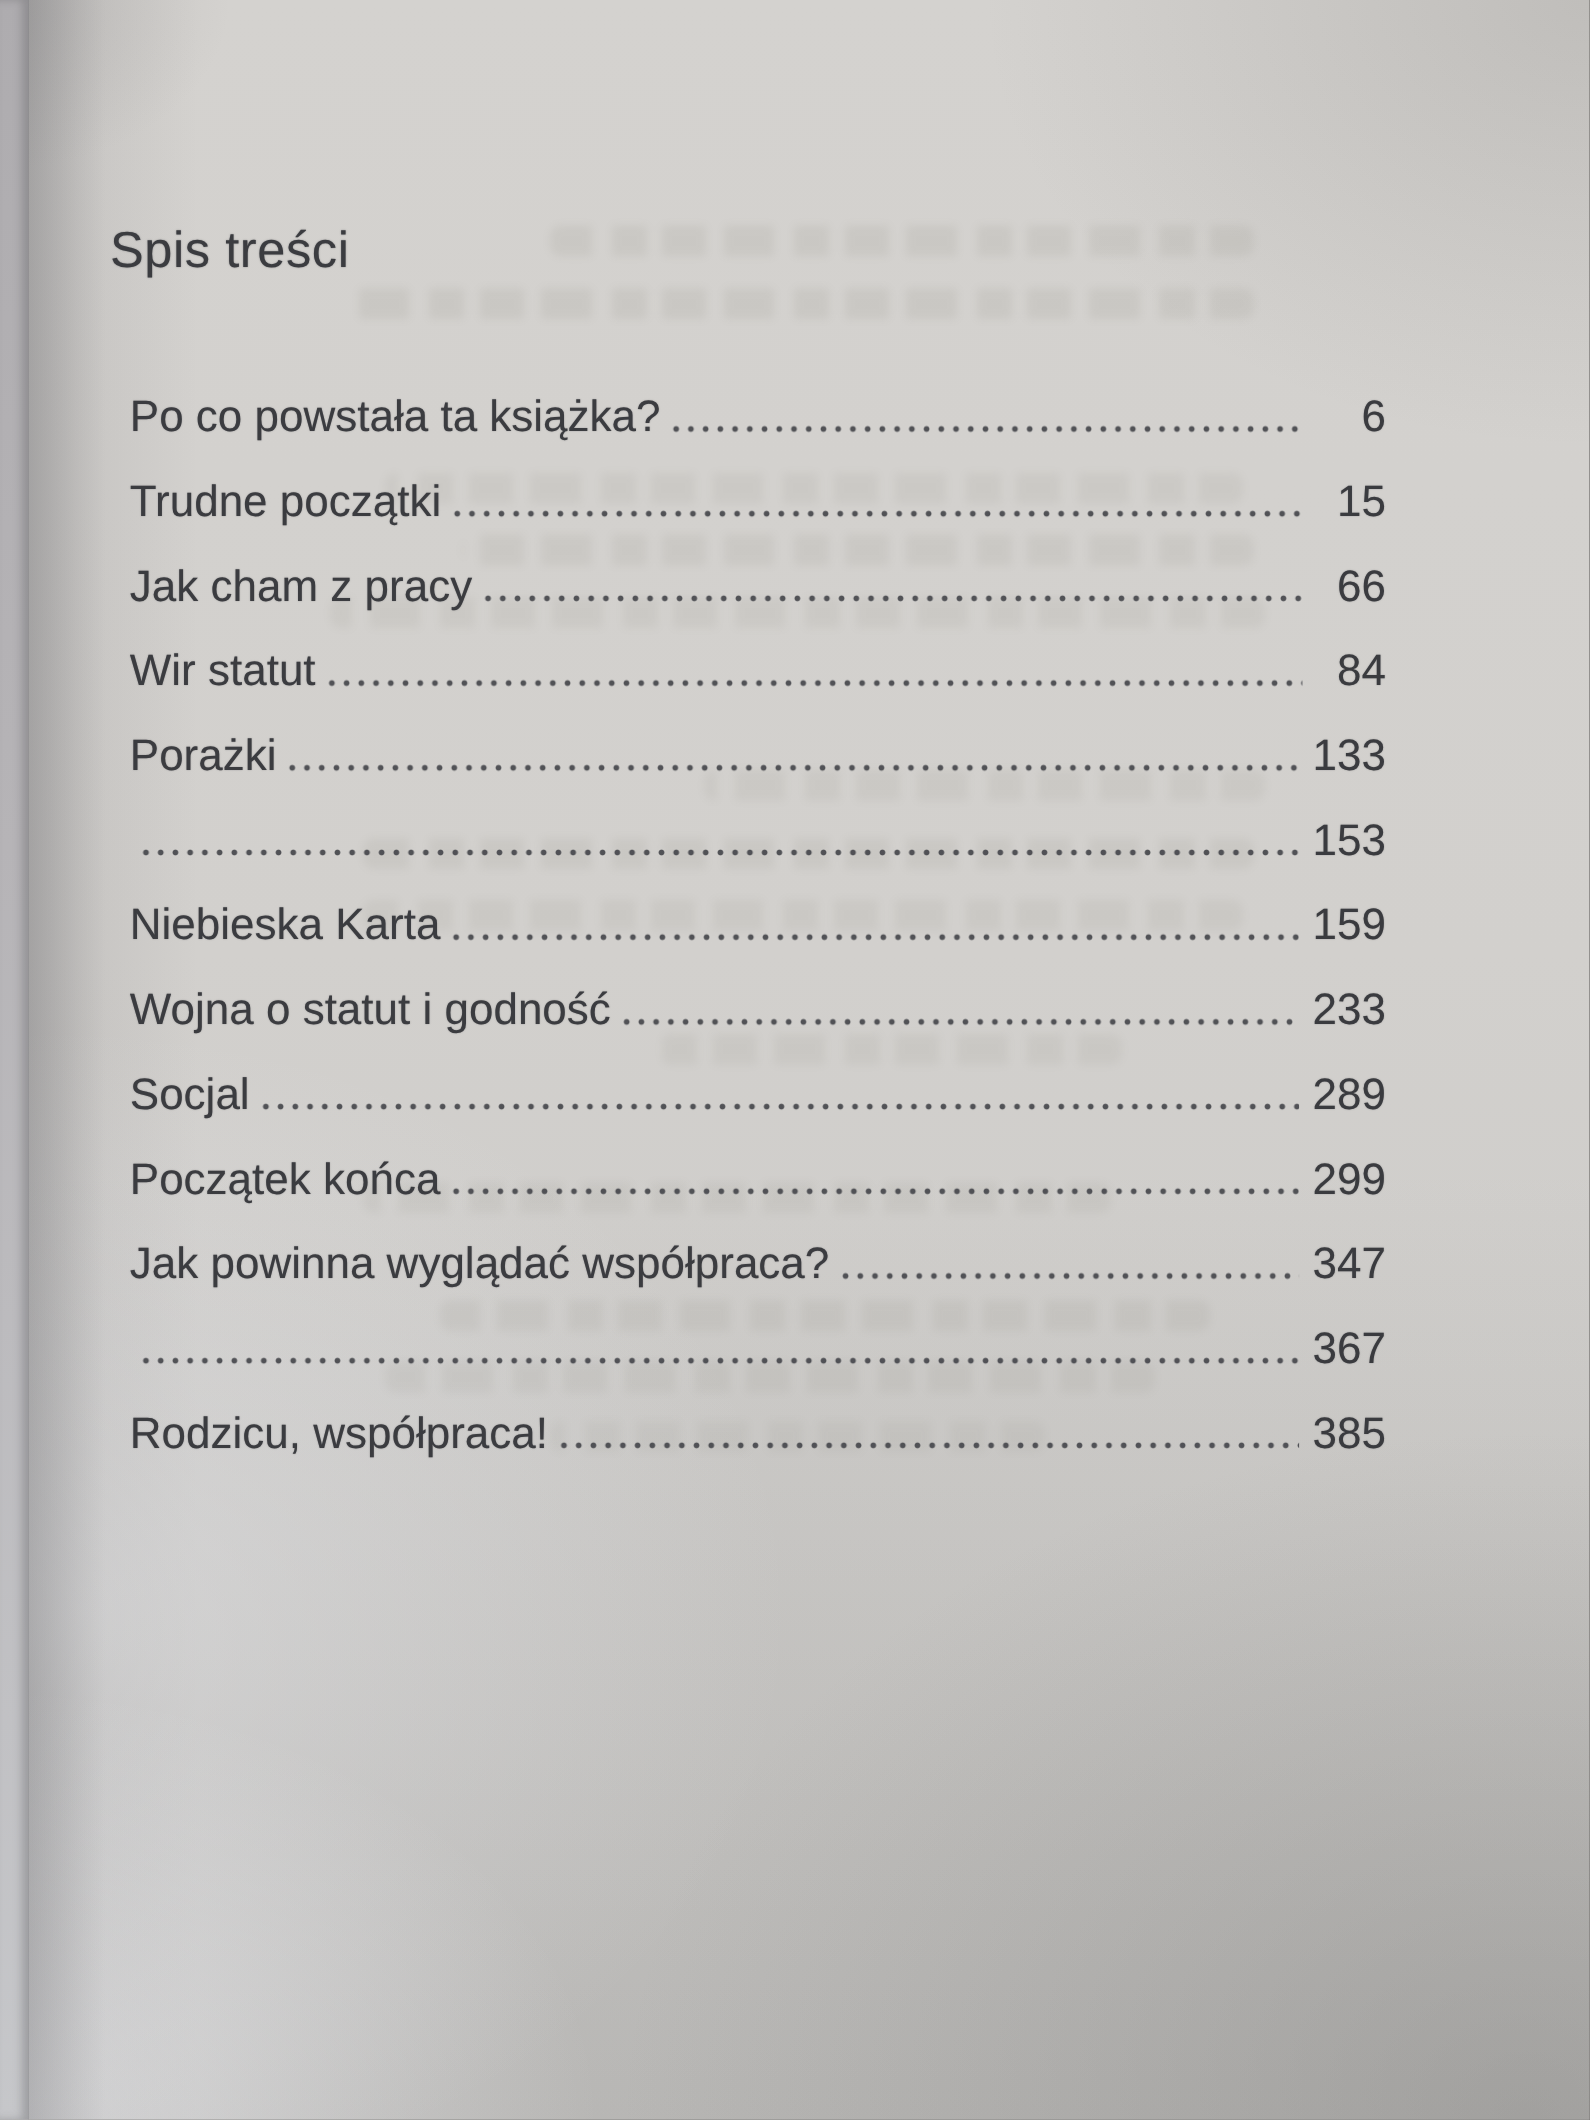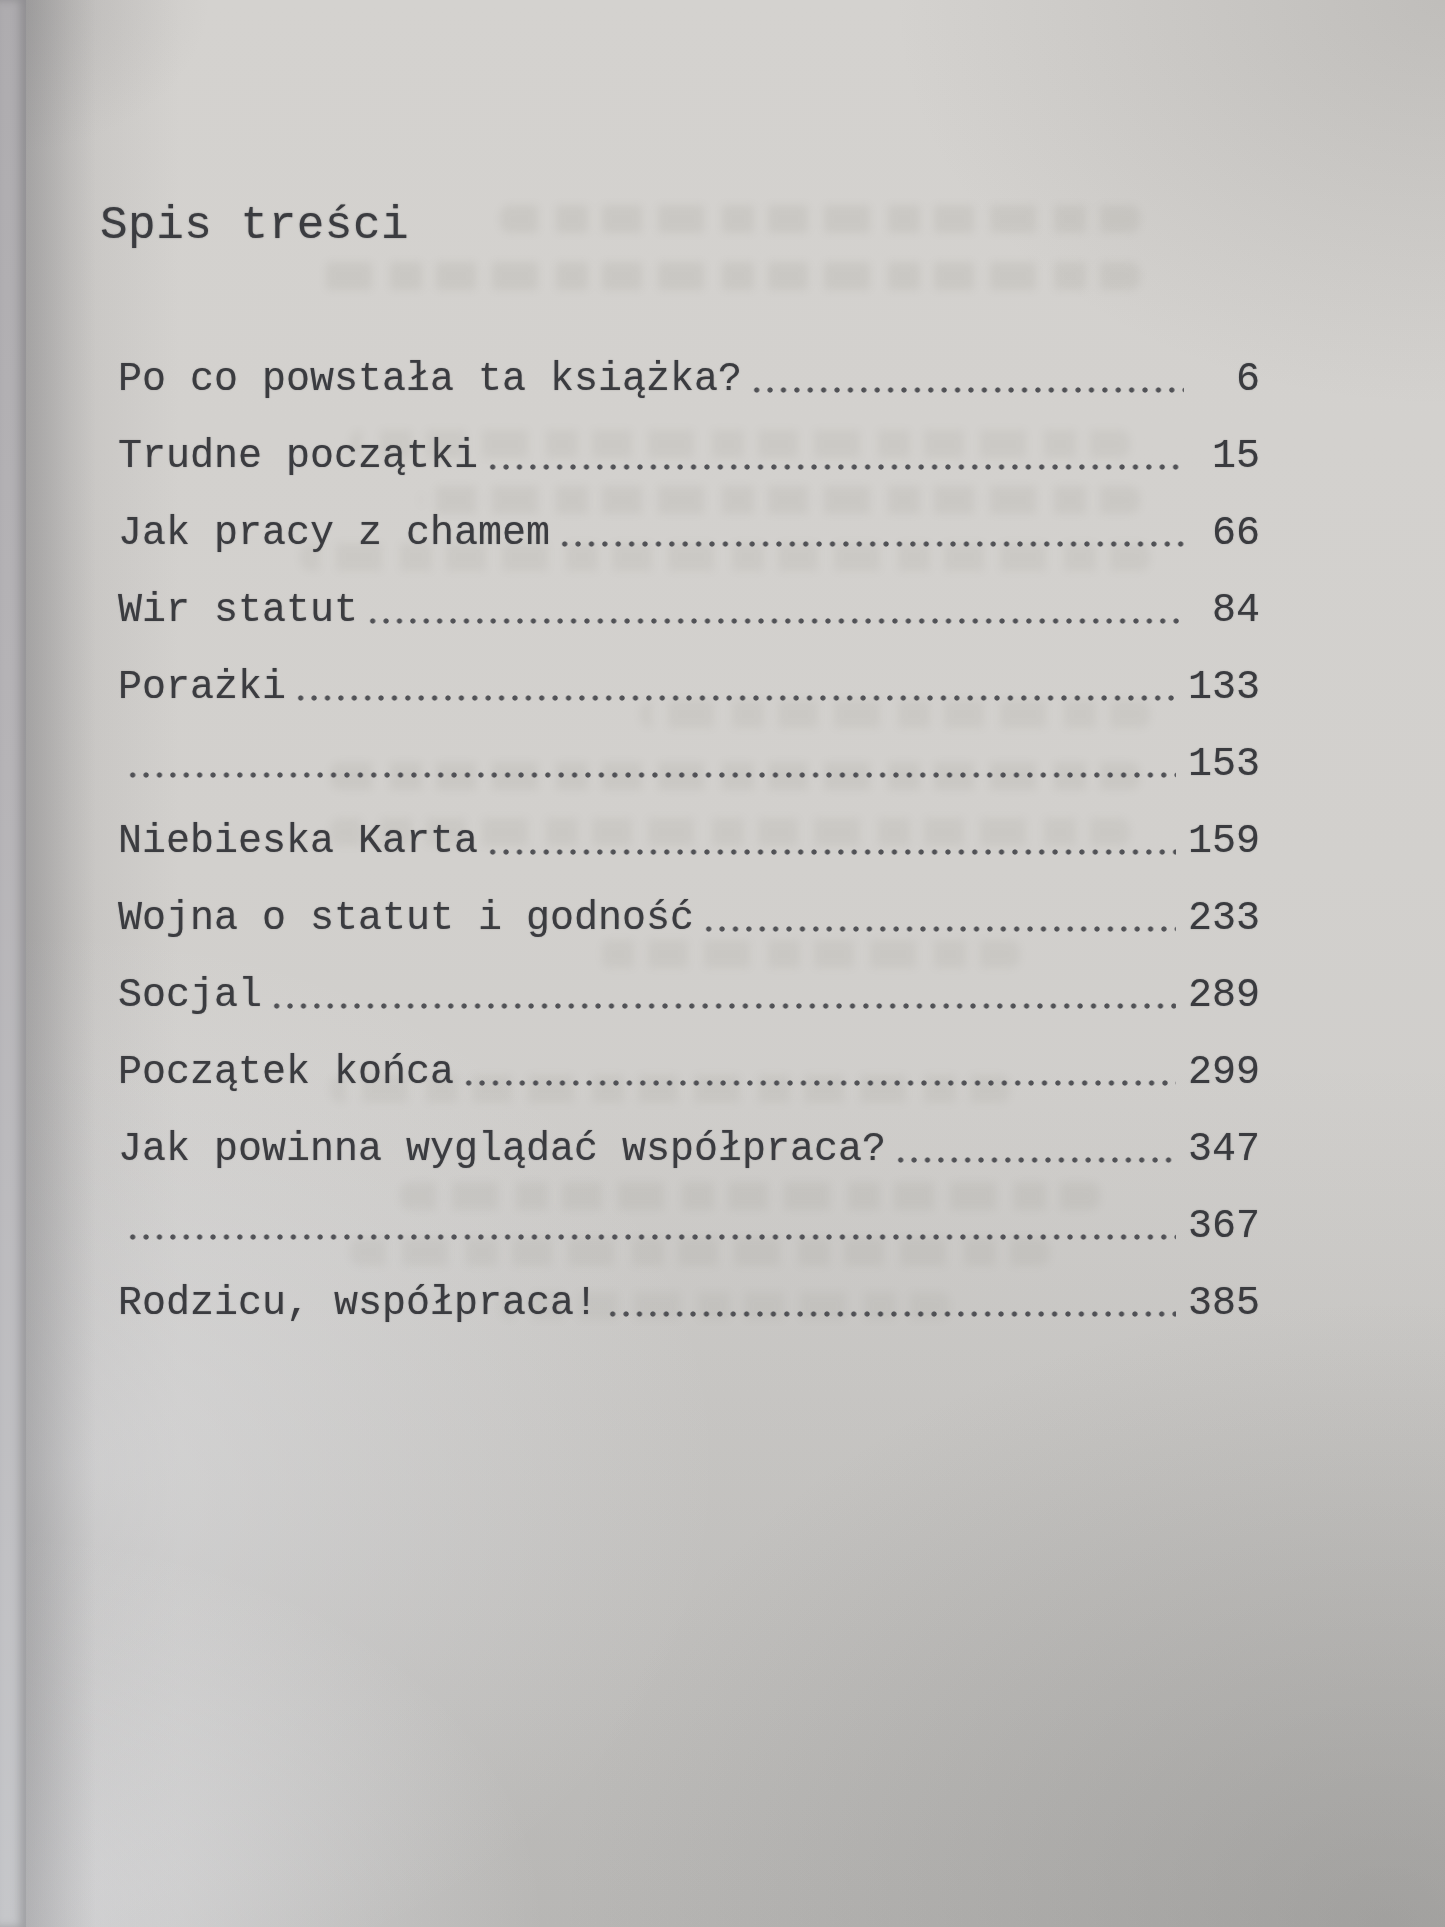--- a/index.html
+++ b/index.html
@@ -1,20 +1,20 @@
 <!DOCTYPE html>
 <html><head>
 <meta charset="utf-8">
 <style>
   html,body{margin:0;padding:0;background:#7e7c7b;}
   .photo{
     position:relative;
     width:1445px;height:1927px;
     overflow:hidden;
-    font-family:Liberation Mono, monospace;
+    font-family:Liberation Sans, sans-serif;
     background:
       radial-gradient(ellipse 300px 220px at 0% 0%, rgba(122,120,122,.20), rgba(122,120,122,0) 70%),
       radial-gradient(ellipse 780px 560px at 0% 100%, rgba(241,242,246,.55), rgba(241,242,246,0) 70%),
       radial-gradient(ellipse 1000px 820px at 5% 76%, rgba(231,232,236,.42), rgba(231,232,236,0) 65%),
       radial-gradient(ellipse 950px 700px at 100% 0%, rgba(120,118,115,.22), rgba(120,118,115,0) 58%),
       radial-gradient(ellipse 1250px 950px at 96% 100%, rgba(104,103,101,.28), rgba(104,103,101,0) 66%),
       linear-gradient(to bottom, rgba(92,91,89,0) 55%, rgba(92,91,89,.16) 100%),
       linear-gradient(to right, rgba(126,124,126,.34) 0px, rgba(126,124,126,.14) 70px, rgba(126,124,126,0) 180px),
       linear-gradient(to bottom, #d4d2cf 0%, #d2d0cd 45%, #c9c8c6 100%);
   }
@@ -91,21 +91,21 @@
     <span class="toc-page">6</span>
   </div>
 
   <div class="toc-row">
     <span class="toc-label">Trudne początki</span>
     <span class="toc-leader"></span>
     <span class="toc-page">15</span>
   </div>
 
   <div class="toc-row">
-    <span class="toc-label">Jak pracy z chamem</span>
+    <span class="toc-label">Jak cham z pracy</span>
     <span class="toc-leader"></span>
     <span class="toc-page">66</span>
   </div>
 
   <div class="toc-row">
     <span class="toc-label">Wir statut</span>
     <span class="toc-leader"></span>
     <span class="toc-page">84</span>
   </div>
 

